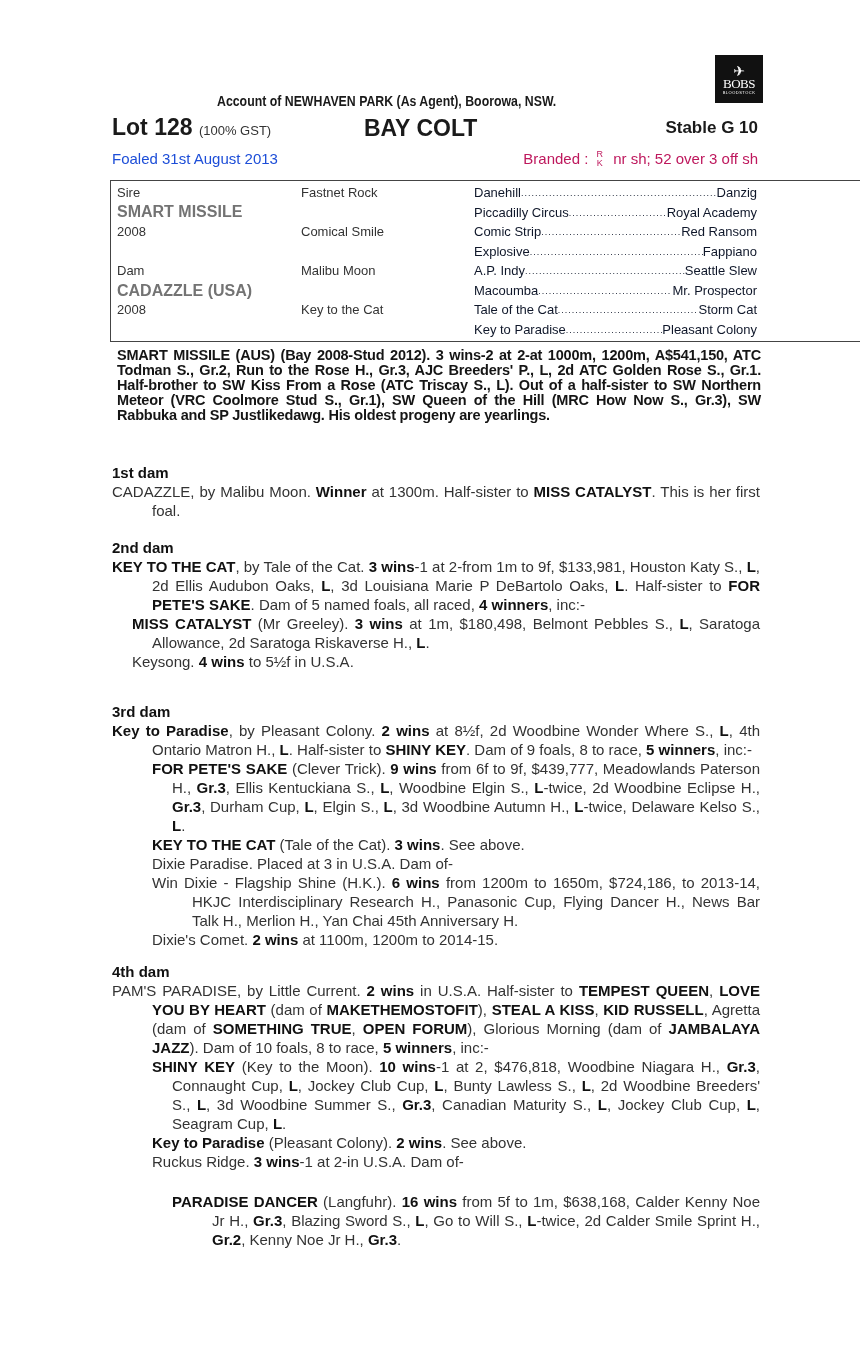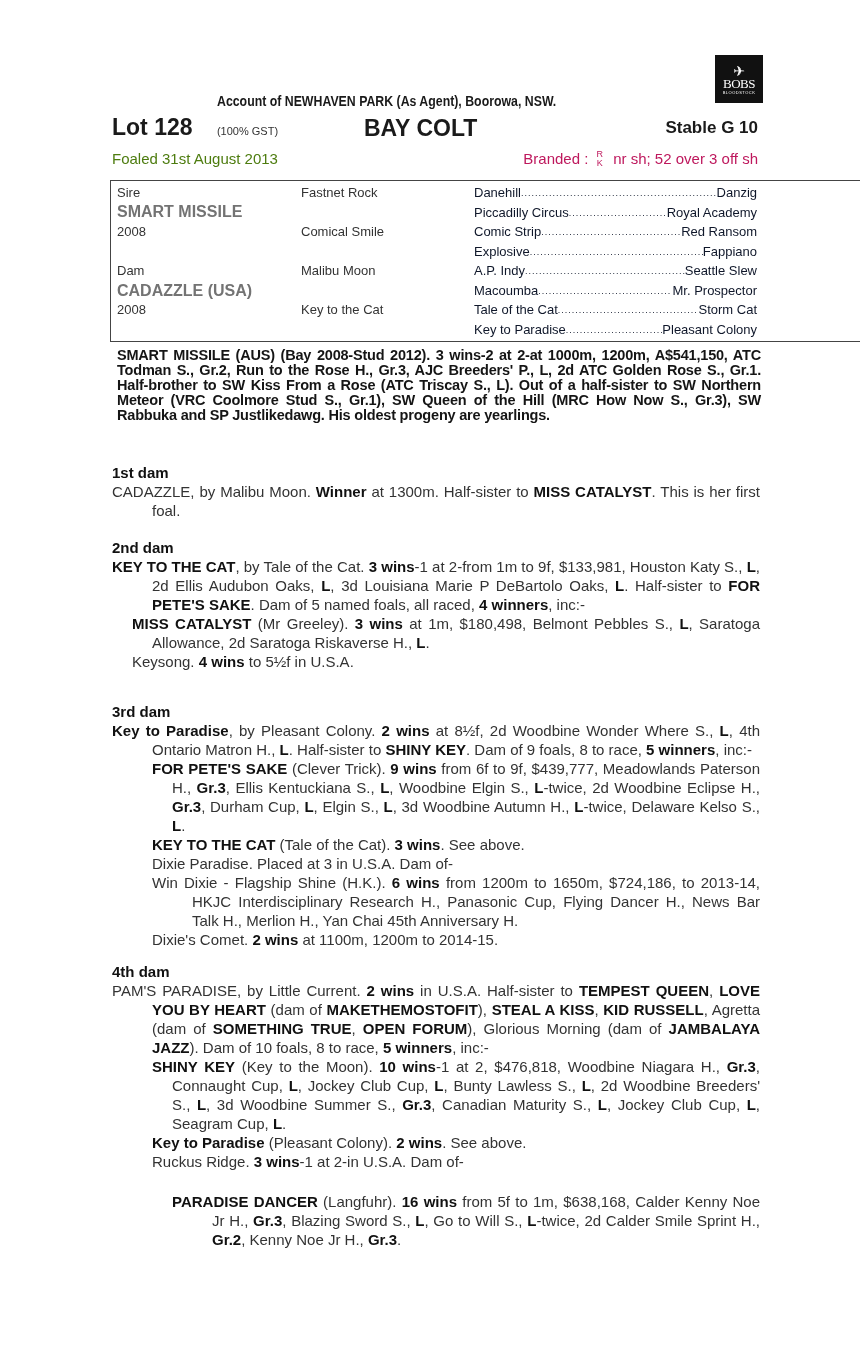--- a/index.html
+++ b/index.html
@@ -7,24 +7,24 @@
          font-family: "Liberation Sans", sans-serif; }
   .logo { position: absolute; left: 715px; top: 55px; width: 48px; height: 48px; background: #111;
           display: flex; flex-direction: column; align-items: center; justify-content: center; color: #fff; }
   .logo .bird { font-size: 14px; line-height: 14px; margin-top: 2px; }
   .logo .brand { font-family: "Liberation Serif", serif; font-size: 13px; line-height: 12px; letter-spacing: -0.5px; }
   .logo .sub { font-size: 4px; line-height: 6px; letter-spacing: 0.5px; }
   .account { position: absolute; left: 217px; top: 93px; font-size: 14px; font-weight: bold;
              transform: scaleX(0.88); transform-origin: left; letter-spacing: 0; white-space: nowrap; }
   .lotrow { position: absolute; left: 112px; top: 114px; width: 646px; height: 28px; }
   .lot { position: absolute; left: 0; top: 0; font-size: 23px; font-weight: 900; }
-  .lot .gst { font-size: 11px; font-weight: normal; color: #333; margin-left: 18px; }
+  .lot .gst { font-size: 13px; font-weight: normal; color: #333; }
   .colt { position: absolute; left: 252px; top: 1px; font-size: 23px; font-weight: 900; }
   .stable { position: absolute; right: 0; top: 4px; font-size: 17px; font-weight: 900; }
-  .foaled { position: absolute; left: 112px; top: 150px; font-size: 15px; color: #4d7c0f; }
+  .foaled { position: absolute; left: 112px; top: 150px; font-size: 15px; color: #1d4ed8; }
   .branded { position: absolute; right: 102px; top: 150px; font-size: 15px; color: #be185d; white-space: nowrap; }
   .brandmark { display: inline-block; vertical-align: -2px; font-size: 9px; line-height: 9px; text-align: center; margin: 0 6px 0 4px; }
   .pedigree { position: absolute; left: 110px; top: 180px; width: 789px; height: 162px; border: 1.5px solid #444; box-sizing: border-box; }
   .ped-cell { position: absolute; font-size: 13px; color: #333; white-space: nowrap; }
   .ped-bold { font-size: 16px; font-weight: 900; color: #737373; }
   .ped-line { position: absolute; left: 363px; width: 283px; font-size: 13px; color: #0f172a; display: flex; }
   .ped-line .a { white-space: nowrap; }
   .ped-line .dots { flex: 1; overflow: hidden; white-space: nowrap; letter-spacing: 1px; font-size: 9px; line-height: 16px; }
   .ped-line .b { white-space: nowrap; }
   .sireblurb { position: absolute; left: 117px; top: 348px; width: 644px; font-size: 14.5px; font-weight: 900;

